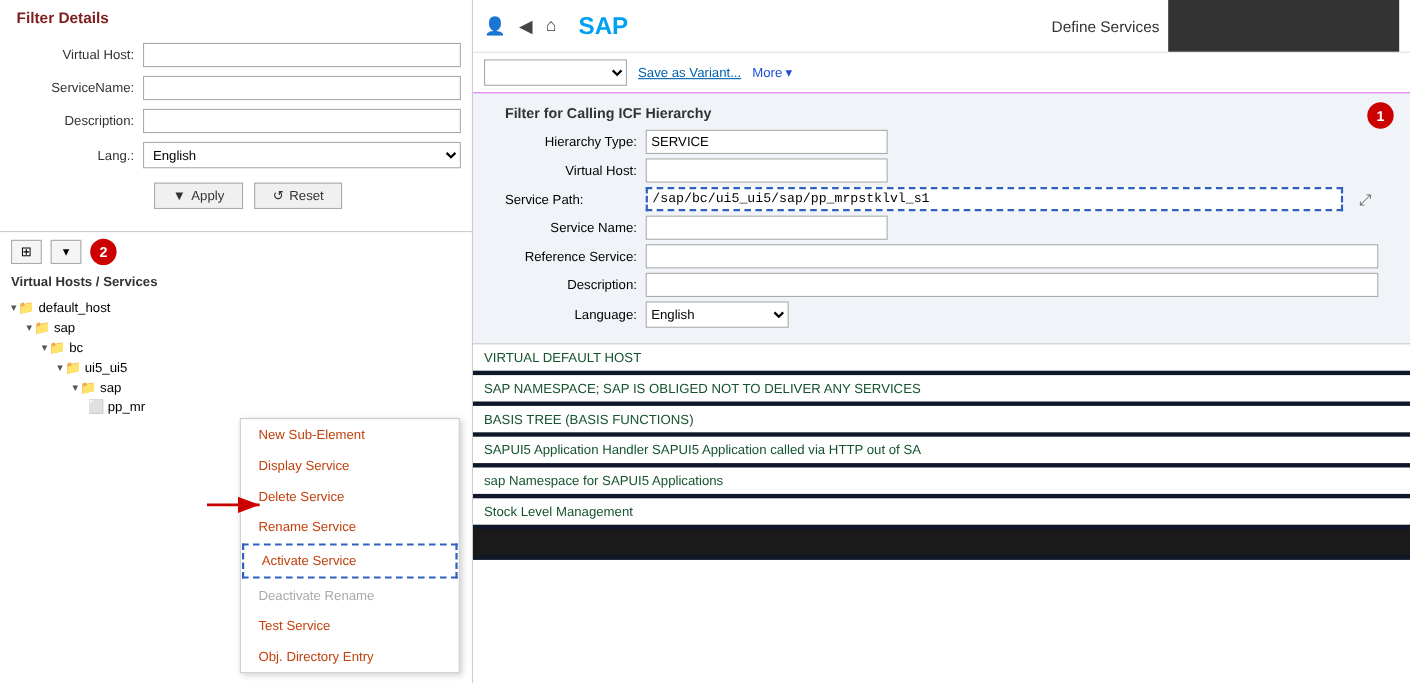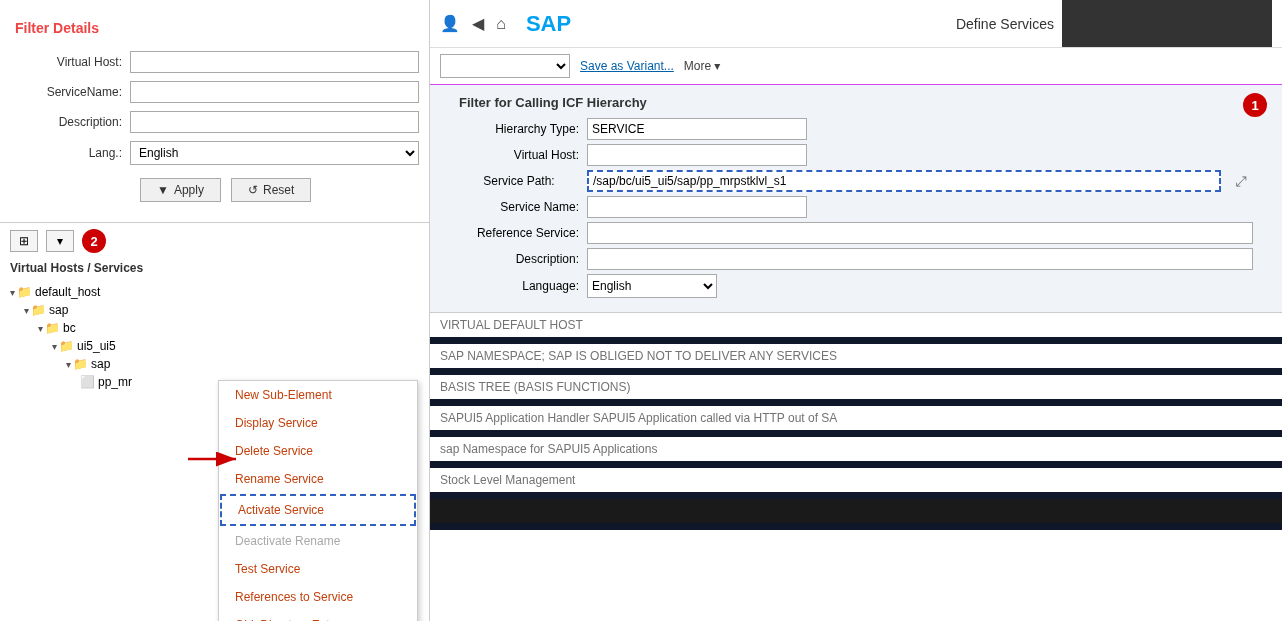--- a/index.html
+++ b/index.html
@@ -11,22 +11,22 @@
       min-width: 430px;
       background: #fff;
       border-right: 1px solid #ccc;
       display: flex;
       flex-direction: column;
       position: relative;
     }
     .filter-title {
       font-size: 14px;
       font-weight: bold;
-      padding: 20px 15px 10px;
-      color: #ef4444;
+      padding: 8px 15px 10px;
+      color: #7f1d1d;
     }
     .filter-form {
       padding: 5px 10px 10px;
     }
     .form-row {
       display: flex;
       align-items: center;
       margin-bottom: 8px;
     }
     .form-label {
@@ -224,21 +224,21 @@
       cursor: pointer;
       font-size: 12px;
       text-decoration: underline;
     }
     .toolbar-btn-more {
       display: flex;
       align-items: flex-start;
       gap: 3px;
       background: none;
       border: none;
-      color: #404040;
+      color: #1d4ed8;
       cursor: pointer;
       font-size: 12px;
     }
 
     
     .filter-section {
       background: #f0f4f8;
       border-bottom: 1px solid #ccc;
       padding: 10px 29px;
     }
@@ -255,20 +255,21 @@
       padding: 2px 4px;
       width: 100%;
     }
     .filter-input-highlighted {
       border: 2px dashed #3060c0;
       height: 22px;
       font-size: 12px;
       padding: 2px 4px;
       width: 100%;
       background: #fff;
+      font-family: Liberation Mono, monospace;
     }
     .lang-dropdown {
       height: 24px;
       border: 1px solid #aaa;
       font-size: 12px;
       background: #fff;
       width: 100%;
     }
     .open-icon-btn {
       border: none;
@@ -282,23 +283,23 @@
     .results-section {
       flex: 1;
       overflow: auto;
       background: #fff;
     }
     .results-table {
       width: 100%;
       border-collapse: collapse;
     }
     .results-table td {
-      border-bottom: 7px solid #0f172a;
+      border-bottom: 4px solid #0f172a;
       padding: 5px 10px;
-      color: #737373;
+      color: #14532d;
       font-size: 12px;
       vertical-align: top;
     }
     .dark-row td { background: #1a1a1a; }
   </style>
 </head>
 <body>
 
 <div class="left-panel">
   <div class="filter-title">Filter Details</div>
@@ -378,21 +379,20 @@
   </div>
 
   <div class="context-menu">
     <div class="context-menu-item">New Sub-Element</div>
     <div class="context-menu-item">Display Service</div>
     <div class="context-menu-item">Delete Service</div>
     <div class="context-menu-item">Rename Service</div>
     <div class="context-menu-item active-highlight">Activate Service</div>
     <div class="context-menu-item disabled">Deactivate Rename</div>
     <div class="context-menu-item">Test Service</div>
-    <div class="context-menu-item">References to Service</div>
     <div class="context-menu-item">Obj. Directory Entry</div>
   </div>
 
   <div class="arrow-overlay">
     <svg width="60" height="30" viewBox="0 0 60 30">
       <defs>
         <marker id="arrowhead" markerWidth="8" markerHeight="6" refX="8" refY="3" orient="auto">
           <polygon points="0 0, 8 3, 0 6" fill="#c00"></polygon>
         </marker>
       </defs>
@@ -439,21 +439,21 @@
 
     <div style="display:grid; grid-template-columns: 120px 220px 20px 120px 1fr; gap:5px 8px; align-items:center; margin-bottom:4px;">
       <div style="text-align:right;">Virtual Host:</div>
       <input class="filter-input" type="text" style="">
       <div></div>
       <div></div>
       <div></div>
     </div>
 
     <div style="display:grid; grid-template-columns: 120px 1fr 24px; gap:5px 8px; align-items:center; margin-bottom:4px;">
-      <div style="text-align:center;">Service Path:</div>
+      <div style="text-align:left;">Service Path:</div>
       <input class="filter-input-highlighted" type="text" value="/sap/bc/ui5_ui5/sap/pp_mrpstklvl_s1" style="">
       <button class="open-icon-btn">⤢</button>
     </div>
 
     <div style="display:grid; grid-template-columns: 120px 220px 20px 120px 1fr; gap:5px 8px; align-items:center; margin-bottom:4px;">
       <div style="text-align:right;">Service Name:</div>
       <input class="filter-input" type="text" style="">
       <div></div>
       <div></div>
       <div></div>

